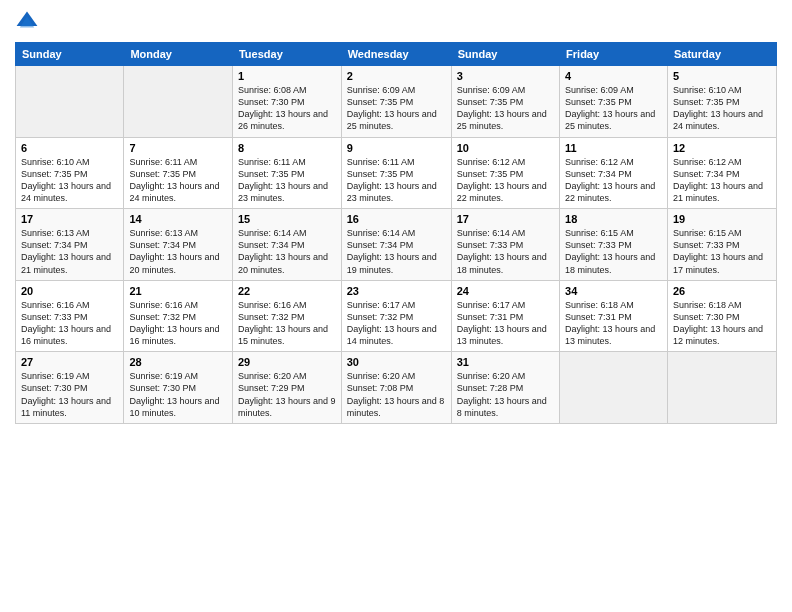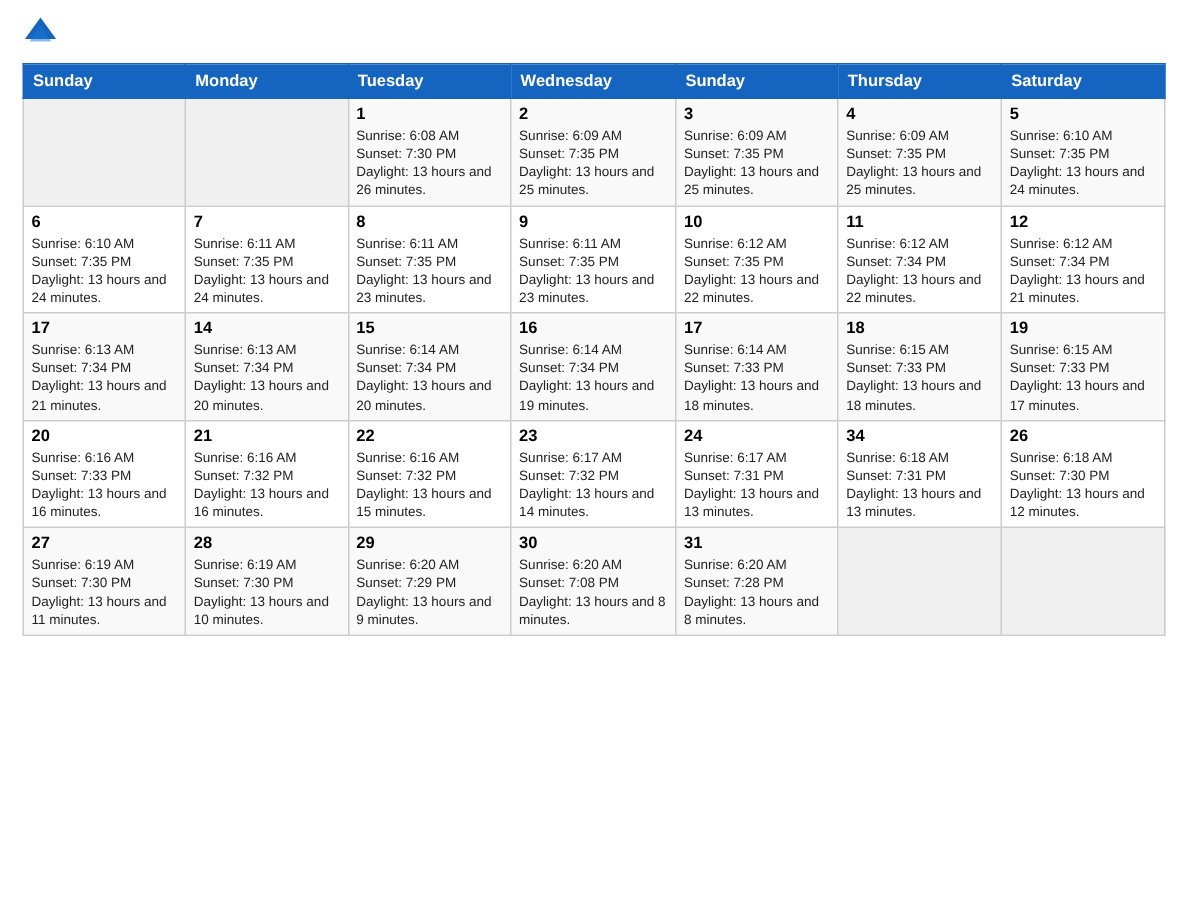--- a/index.html
+++ b/index.html
@@ -114,21 +114,21 @@
   </div>
 
   <table class="calendar">
     <thead>
       <tr>
       <th>Sunday</th>
           <th>Monday</th>
           <th>Tuesday</th>
           <th>Wednesday</th>
           <th>Sunday</th>
-          <th>Thursday</th>
+          <th>Friday</th>
           <th>Saturday</th>
         </tr>
     </thead>
     <tbody id="calendar-body">
     <tr>
           <td class="empty-cell"></td>
           <td class="empty-cell"></td>
           <td>
             <span class="day-number">1</span>
             <div class="day-info">Sunrise: 6:08 AM

